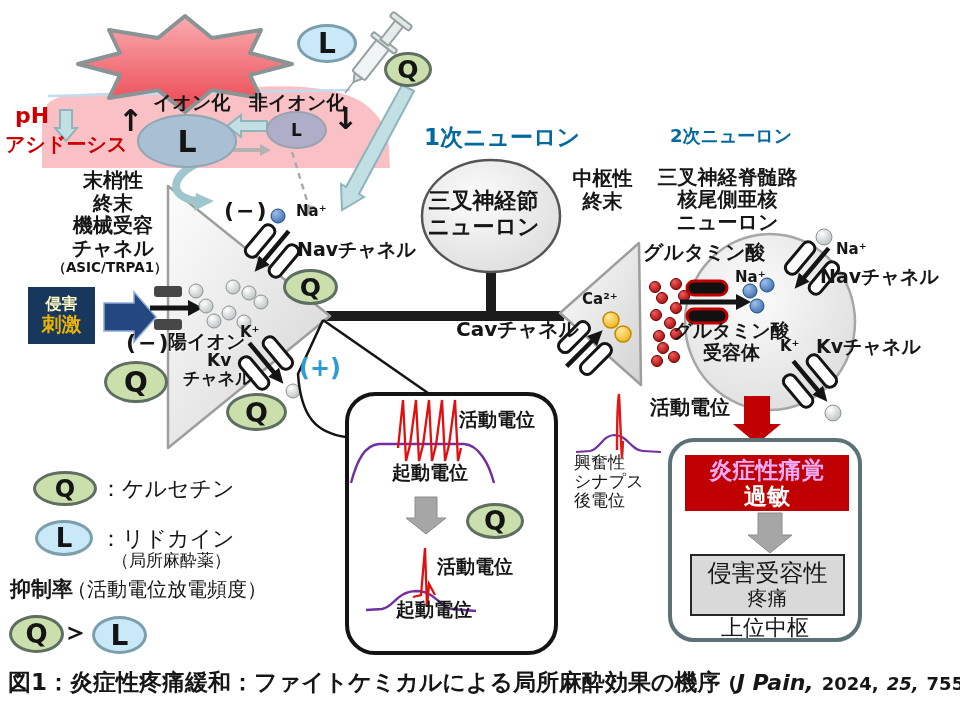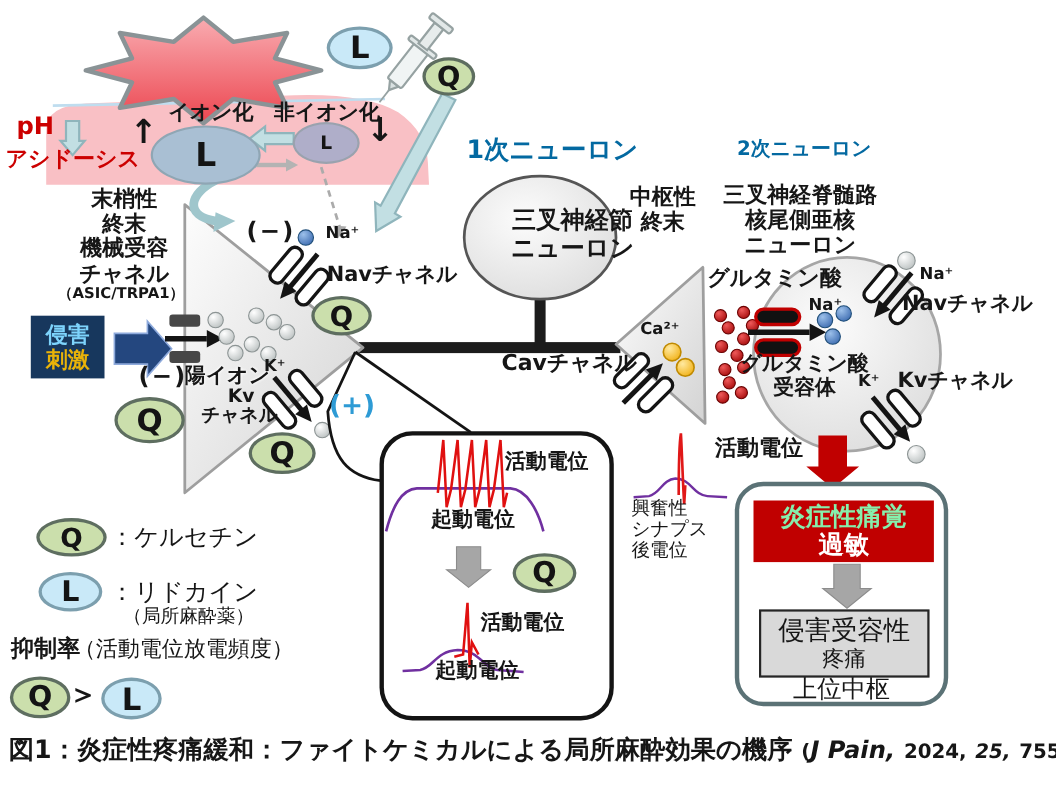--- a/index.html
+++ b/index.html
@@ -201,59 +201,59 @@
 <div class="badge l" style="left:297px;top:24px;width:60px;height:39px;font-size:28px;">L</div>
 <div class="badge q" style="left:384px;top:52px;width:48px;height:35px;font-size:25px;">Q</div>
 <div class="badge lion" style="left:137px;top:114px;width:100px;height:54px;font-size:30px;">L</div>
 <div class="badge lnon" style="left:266px;top:111px;width:61px;height:38px;font-size:17px;">L</div>
 
 <div class="lbl ctr" style="left:75px;top:169px;width:76px;font-size:20px;"><span>末梢性</span><br><span>終末</span></div>
 <div class="lbl ctr" style="left:57px;top:214px;width:112px;font-size:20px;"><span>機械受容</span><br><span>チャネル</span></div>
 <div class="lbl ctr" style="left:45px;top:260px;width:130px;font-size:13.5px;">（ASIC/TRPA1）</div>
 
 <div class="box" style="left:28px;top:287px;width:67px;height:57px;background:#17375D;">
-  <span class="lbl" style="position:static;color:#7dd3fc;font-size:20px;">侵害</span>
+  <span class="lbl" style="position:static;color:#fef9c3;font-size:16px;">侵害</span>
   <span class="lbl" style="position:static;color:#eab308;font-size:20px;">刺激</span>
 </div>
 
 <div class="lbl" style="left:126px;top:330px;font-size:22px;letter-spacing:2px;">(−)</div>
 <div class="lbl" style="left:224px;top:198px;font-size:22px;letter-spacing:2px;">(−)</div>
 <div class="lbl" style="left:168px;top:331px;font-size:19px;text-shadow:0 0 3px #fff,0 0 3px #fff;">陽イオン</div>
 <div class="lbl" style="left:240px;top:324px;font-size:15px;font-weight:600;">K⁺</div>
 <div class="lbl" style="left:296px;top:203px;font-size:15px;font-weight:600;">Na⁺</div>
 <div class="lbl" style="left:297px;top:239px;font-size:19px;">Navチャネル</div>
 <div class="lbl" style="left:207px;top:351px;font-size:17px;">Kv</div>
 <div class="lbl" style="left:183px;top:369px;font-size:17px;">チャネル</div>
 <div class="lbl" style="left:299px;top:355px;font-size:24px;color:#2E9BD5;">(+)</div>
 
 <div class="badge q" style="left:283px;top:269px;width:55px;height:36px;font-size:25px;">Q</div>
 <div class="badge q" style="left:104px;top:361px;width:64px;height:42px;font-size:28px;">Q</div>
 <div class="badge q" style="left:226px;top:393px;width:61px;height:38px;font-size:27px;">Q</div>
 
 <div class="lbl blue-txt" style="left:424px;top:124px;font-size:23px;">1次ニューロン</div>
-<div class="lbl ctr" style="left:424px;top:188px;width:119px;font-size:22px;line-height:1.2;padding-left:37px;"><span>三叉神経節</span><br><span>ニューロン</span></div>
+<div class="lbl ctr" style="left:424px;top:188px;width:119px;font-size:22px;line-height:1.2;"><span>三叉神経節</span><br><span>ニューロン</span></div>
 <div class="lbl ctr" style="left:560px;top:167px;width:85px;font-size:20px;"><span>中枢性</span><br><span>終末</span></div>
 <div class="lbl" style="left:456px;top:318px;font-size:20px;">Cavチャネル</div>
 <div class="lbl" style="left:582px;top:291px;font-size:15px;font-weight:600;">Ca²⁺</div>
 
 <div class="lbl blue-txt" style="left:670px;top:126px;font-size:18px;">2次ニューロン</div>
 <div class="lbl ctr" style="left:640px;top:166px;width:175px;font-size:20px;line-height:1.12;"><span>三叉神経脊髄路</span><br><span>核尾側亜核</span><br><span>ニューロン</span></div>
 <div class="lbl" style="left:643px;top:241px;font-size:20px;">グルタミン酸</div>
 <div class="lbl" style="left:735px;top:269px;font-size:15px;font-weight:600;">Na⁺</div>
 <div class="lbl ctr" style="left:664px;top:320px;width:135px;font-size:19px;"><span>グルタミン酸</span><br><span>受容体</span></div>
 <div class="lbl" style="left:836px;top:241px;font-size:15px;font-weight:600;">Na⁺</div>
 <div class="lbl" style="left:820px;top:266px;font-size:19px;">Navチャネル</div>
 <div class="lbl" style="left:780px;top:338px;font-size:15px;font-weight:600;">K⁺</div>
 <div class="lbl" style="left:816px;top:336px;font-size:19px;">Kvチャネル</div>
 <div class="lbl" style="left:650px;top:396px;font-size:20px;font-weight:600;">活動電位</div>
 <div class="lbl" style="left:574px;top:453px;font-size:17px;font-weight:500;line-height:1.12;"><span>興奮性</span><br><span>シナプス</span><br><span>後電位</span></div>
 
 <div class="box" style="left:668px;top:438px;width:194px;height:204px;border:4px solid #5B7276;border-radius:26px;background:#fff;justify-content:flex-start;">
   <div class="box" style="left:13px;top:13px;width:164px;height:56px;background:#C00000;">
-    <span class="lbl" style="position:static;color:#86efac;font-size:23px;">炎症性痛覚</span>
+    <span class="lbl" style="position:static;color:#f0abfc;font-size:23px;">炎症性痛覚</span>
     <span class="lbl" style="position:static;color:#fff;font-size:23px;">過敏</span>
   </div>
   <svg style="position:absolute;left:0;top:69px;" width="186" height="44">
     <polygon points="86,2 110,2 110,24 120,24 98,42 76,24 86,24" fill="#A6A6A6" stroke="#8C8C8C"></polygon>
   </svg>
   <div class="box" style="left:18px;top:112px;width:155px;height:62px;background:#D9D9D9;border:2.5px solid #262626;">
     <span class="lbl" style="position:static;font-size:24px;font-weight:500;">侵害受容性</span>
     <span class="lbl" style="position:static;font-size:20px;font-weight:500;">疼痛</span>
   </div>
   <div class="lbl ctr" style="left:28px;top:173px;width:130px;font-size:22px;font-weight:500;">上位中枢</div>

